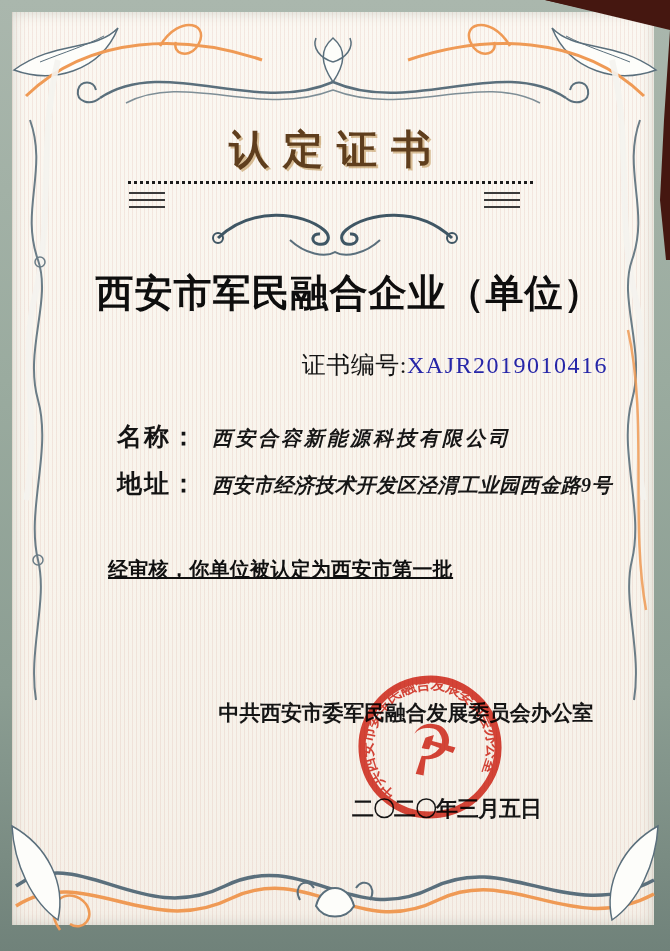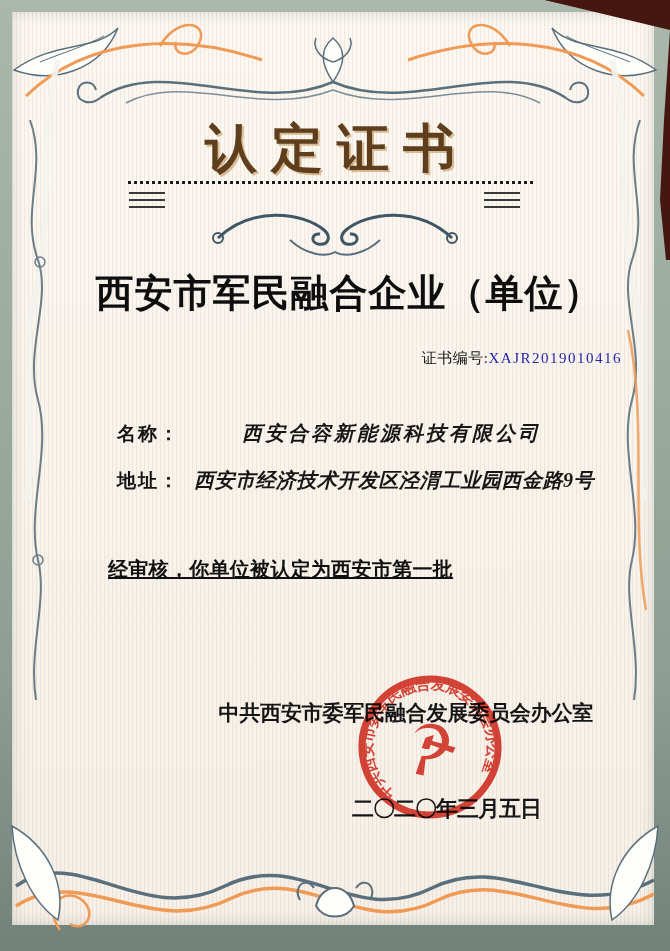--- a/index.html
+++ b/index.html
@@ -16,54 +16,54 @@
   .paper{
     position:absolute;top:12px;left:12px;right:16px;bottom:26px;
     background:
       repeating-linear-gradient(90deg, rgba(196,120,104,0.13) 0px, rgba(196,120,104,0.13) 1px, rgba(0,0,0,0) 1px, rgba(0,0,0,0) 4px),
       linear-gradient(180deg,#fbf8f2 0%,#f8f4ec 60%,#f5f0e8 100%);
     box-shadow:inset 0 0 14px rgba(90,110,100,0.25);
   }
   .ornaments{position:absolute;inset:0;pointer-events:none;}
 
   .title{
-    position:absolute;top:114px;left:0;right:0;text-align:center;
-    font-size:52px;font-weight:700;letter-spacing:14px;padding-left:4px;
+    position:absolute;top:122px;left:0;right:0;text-align:center;
+    font-size:40px;font-weight:700;letter-spacing:14px;padding-left:4px;
     color:#5f3e1d;text-shadow:2px 2px 0 rgba(186,142,74,0.55);
   }
   .dotted{
     position:absolute;top:181px;left:128px;width:405px;height:0;
     border-top:3px dotted #1c1c1c;
   }
   .triple{position:absolute;top:192px;width:36px;}
   .triple.left{left:129px;} .triple.right{left:484px;}
   .triple i{display:block;height:2px;background:#3a3a3a;margin-bottom:5px;}
 
   .heading{
     position:absolute;top:268px;left:0;right:0;text-align:center;
     transform:translateX(14px);
     font-size:38px;font-weight:700;letter-spacing:1px;color:#0e0e0e;
     font-family:"Liberation Serif", serif;
   }
   .certno{
-    position:absolute;top:349px;right:48px;font-size:15px;letter-spacing:0.5px;
+    position:absolute;top:349px;right:62px;font-size:24px;letter-spacing:0.5px;
   }
   .certno .lab{color:#141414;}
   .certno .val{color:#2626a8;letter-spacing:1.5px;}
 
   .fieldrow{position:absolute;left:117px;white-space:nowrap;}
   .fieldrow .flabel{
     font-family:Liberation Serif, serif;
-    font-size:19px;font-weight:600;color:#141414;letter-spacing:2px;
+    font-size:25px;font-weight:600;color:#141414;letter-spacing:2px;
   }
   .fieldrow .fvalue{
     font-size:20px;font-weight:700;font-style:italic;color:#161616;
     margin-left:14px;
   }
-  .row-name{top:420px;} .row-name .fvalue{letter-spacing:3px;padding-left:48px;}
+  .row-name{top:420px;} .row-name .fvalue{letter-spacing:3px;}
   .row-addr{top:467px;} .row-addr .fvalue{letter-spacing:0.5px;margin-top:14px;}
 
   .bodytext{
     position:absolute;top:545px;left:54px;width:548px;
     font-size:20px;font-weight:700;color:#101010;line-height:48px;
     letter-spacing:0.3px;
     text-decoration:underline;
   }
   .bodytext .l1{display:block;text-indent:54px;}
   .bodytext .l2{display:block;}

